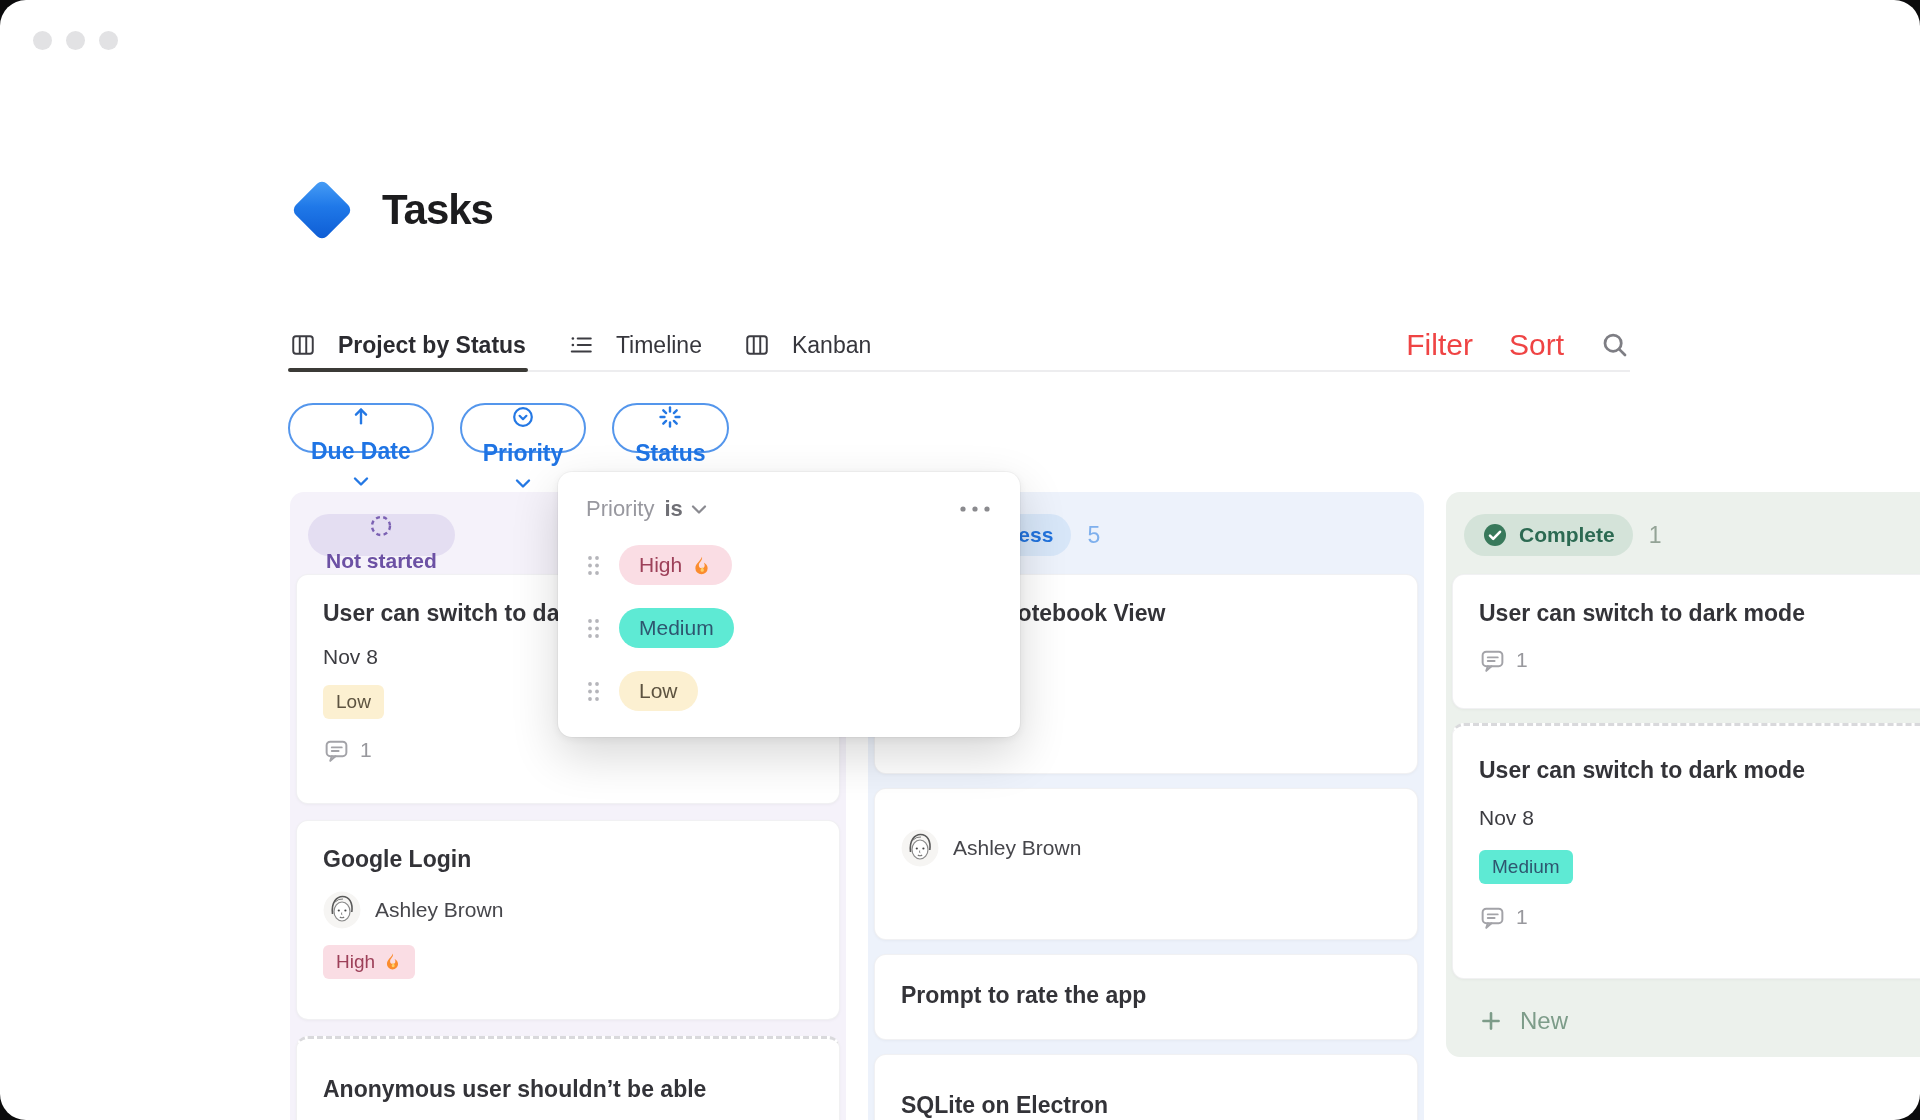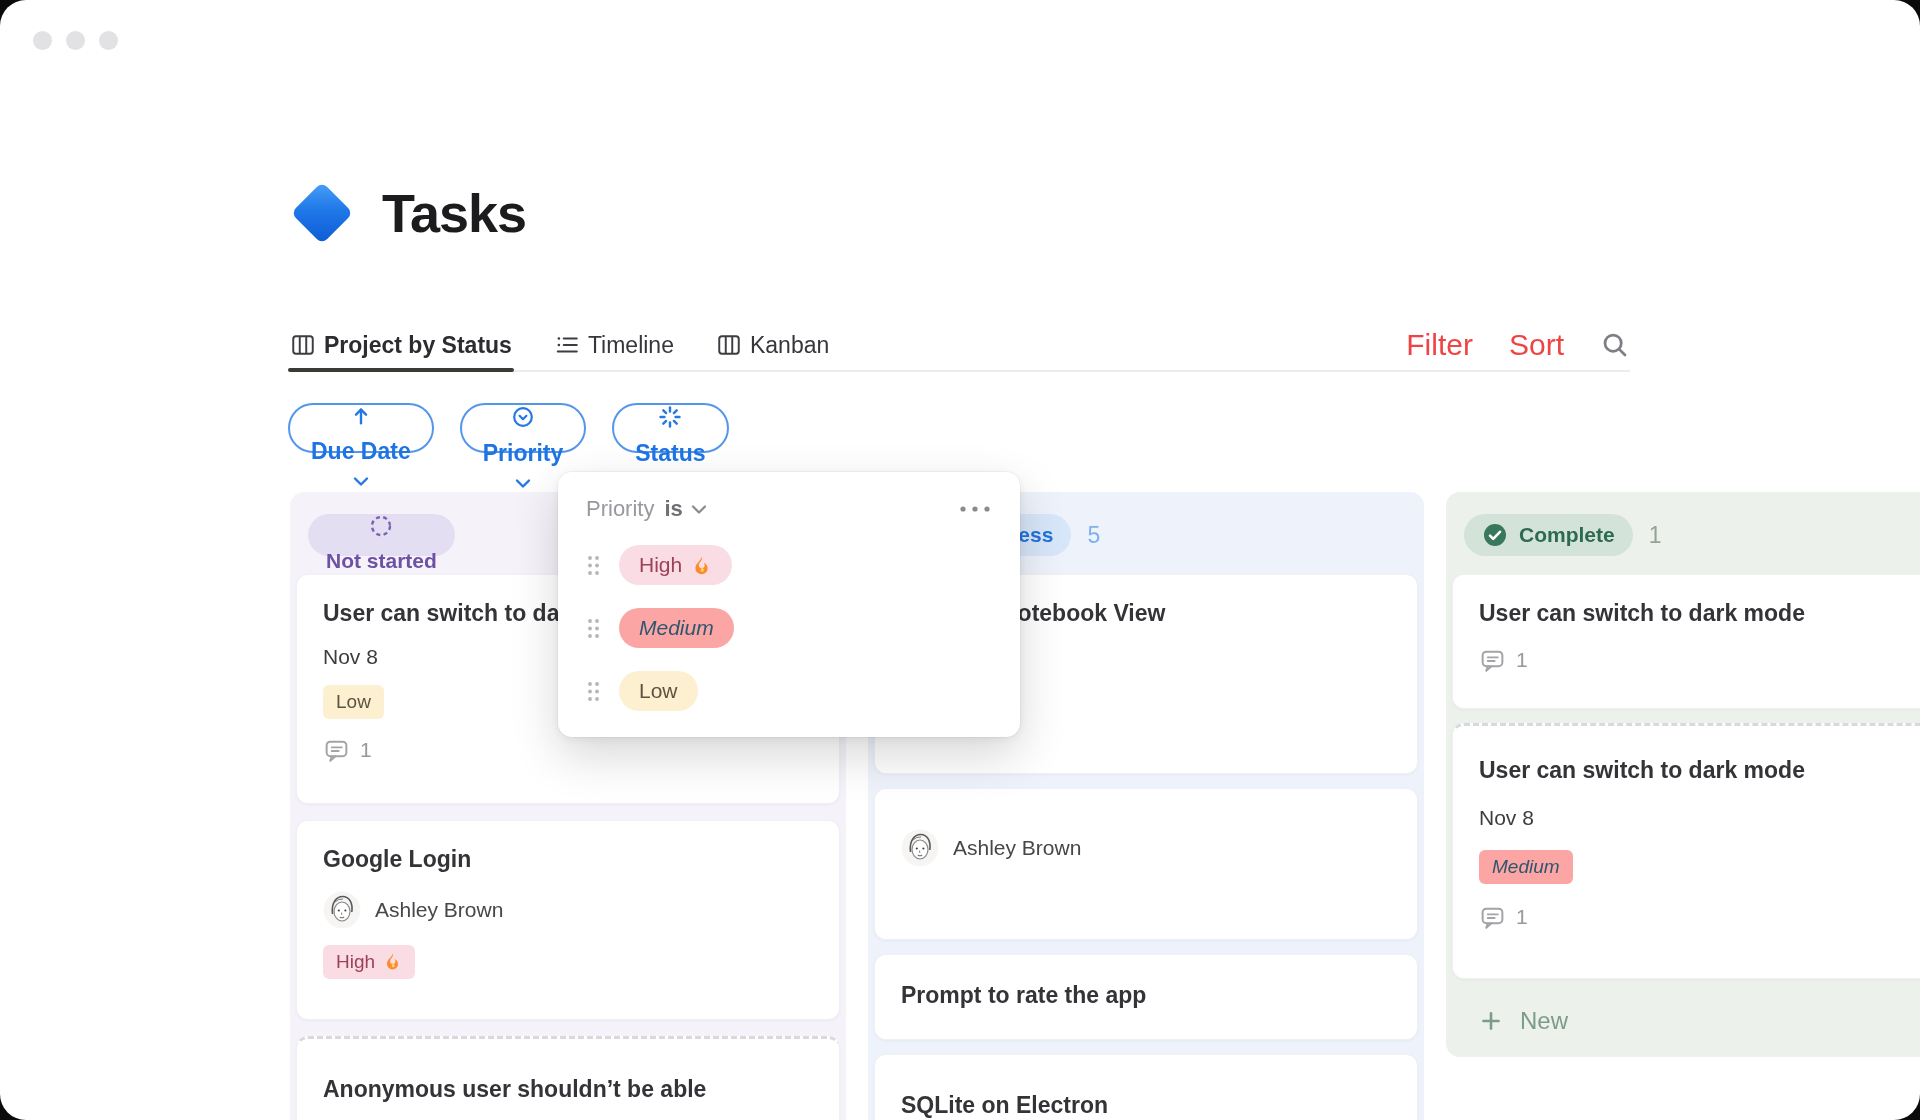--- a/index.html
+++ b/index.html
@@ -7,26 +7,26 @@
   .window { position:absolute; inset:0; background:#fff; border-radius:26px; overflow:hidden; }
 
   
   .dots { position:absolute; left:33px; top:31px; display:flex; gap:14px; }
   .dot { width:19px; height:19px; border-radius:50%; background:#e2e2e4; }
 
   
   .title-row { position:absolute; left:292px; top:182px; display:flex; align-items:center; gap:30px; }
   .diamond { width:44px; height:44px; transform:rotate(45deg); border-radius:7px;
              background:linear-gradient(135deg,#4aa0f7 0%,#1f78e8 45%,#0d5bd3 100%); margin:6px 8px; }
-  .page-title { font-size:54px; font-weight:800; letter-spacing:-1px; color:#1c1c1e; }
+  .page-title { font-size:42px; font-weight:800; letter-spacing:-1px; color:#1c1c1e; }
 
   
   .tabbar { position:absolute; left:290px; top:320px; width:1340px; height:52px;
             border-bottom:2px solid #ededef; display:flex; align-items:center; gap:42px; }
-  .tab { position:relative; height:100%; display:flex; align-items:center; gap:8px;
+  .tab { position:relative; height:100%; display:flex; align-items:center; gap:22px;
          font-size:23px; color:#36363c; cursor:pointer; }
   .tab.active { font-weight:700; color:#2b2b30; }
   .tab.active::after { content:""; position:absolute; left:-2px; right:-2px; bottom:-2px; height:4px;
                        background:#3b3a36; border-radius:2px; }
   .toolbar-links { margin-left:auto; display:flex; align-items:center; gap:36px; }
   .tool-link { font-size:30px; font-weight:500; color:#ef4444; cursor:pointer; }
 
   
   .filter-row { position:absolute; left:288px; top:403px; display:flex; gap:26px; }
   .fpill { height:50px; display:inline-flex; align-items:center; gap:11px; padding:0 21px;
@@ -52,21 +52,21 @@
           box-shadow:0 1px 3px rgba(0,0,0,.04); padding:24px 26px; margin-bottom:14px; cursor:pointer; }
   .col-notstarted .card { margin-bottom:16px; }
   .card-title { font-size:23px; font-weight:600; color:#333338; line-height:1.3; white-space:nowrap; overflow:hidden; }
   .meta { margin-top:16px; }
   .date { font-size:21px; color:#3c3c41; }
   .assignee { display:flex; align-items:center; gap:14px; font-size:21px; color:#46464b; }
   .cpill { display:inline-flex; align-items:center; gap:8px; height:34px; padding:0 13px;
            border-radius:6px; font-size:19px; font-weight:500; }
   .p-low    { background:#fcf0d1; color:#5d5340; }
   .p-high   { background:#fadde4; color:#9d4059; }
-  .p-medium { background:#fca5a5; color:#2e566f;font-style:italic; }
+  .p-medium { background:#5eead4; color:#2e566f; }
   .comments { display:flex; align-items:center; gap:10px; margin-top:18px; color:#98989d; font-size:21px; }
   .dashed-top { border-top:3px dashed #d9d9dc; }
 
   .c-l1 { min-height:230px; }
   .c-l2 { min-height:200px; }
   .c-l3 { min-height:120px; padding-top:36px; }
   .c-m1 { min-height:200px; }
   .c-m1 .card-title { padding-left:100px; }
   .m1-spacer { height:38px; }
   .c-m2 { min-height:152px; }

